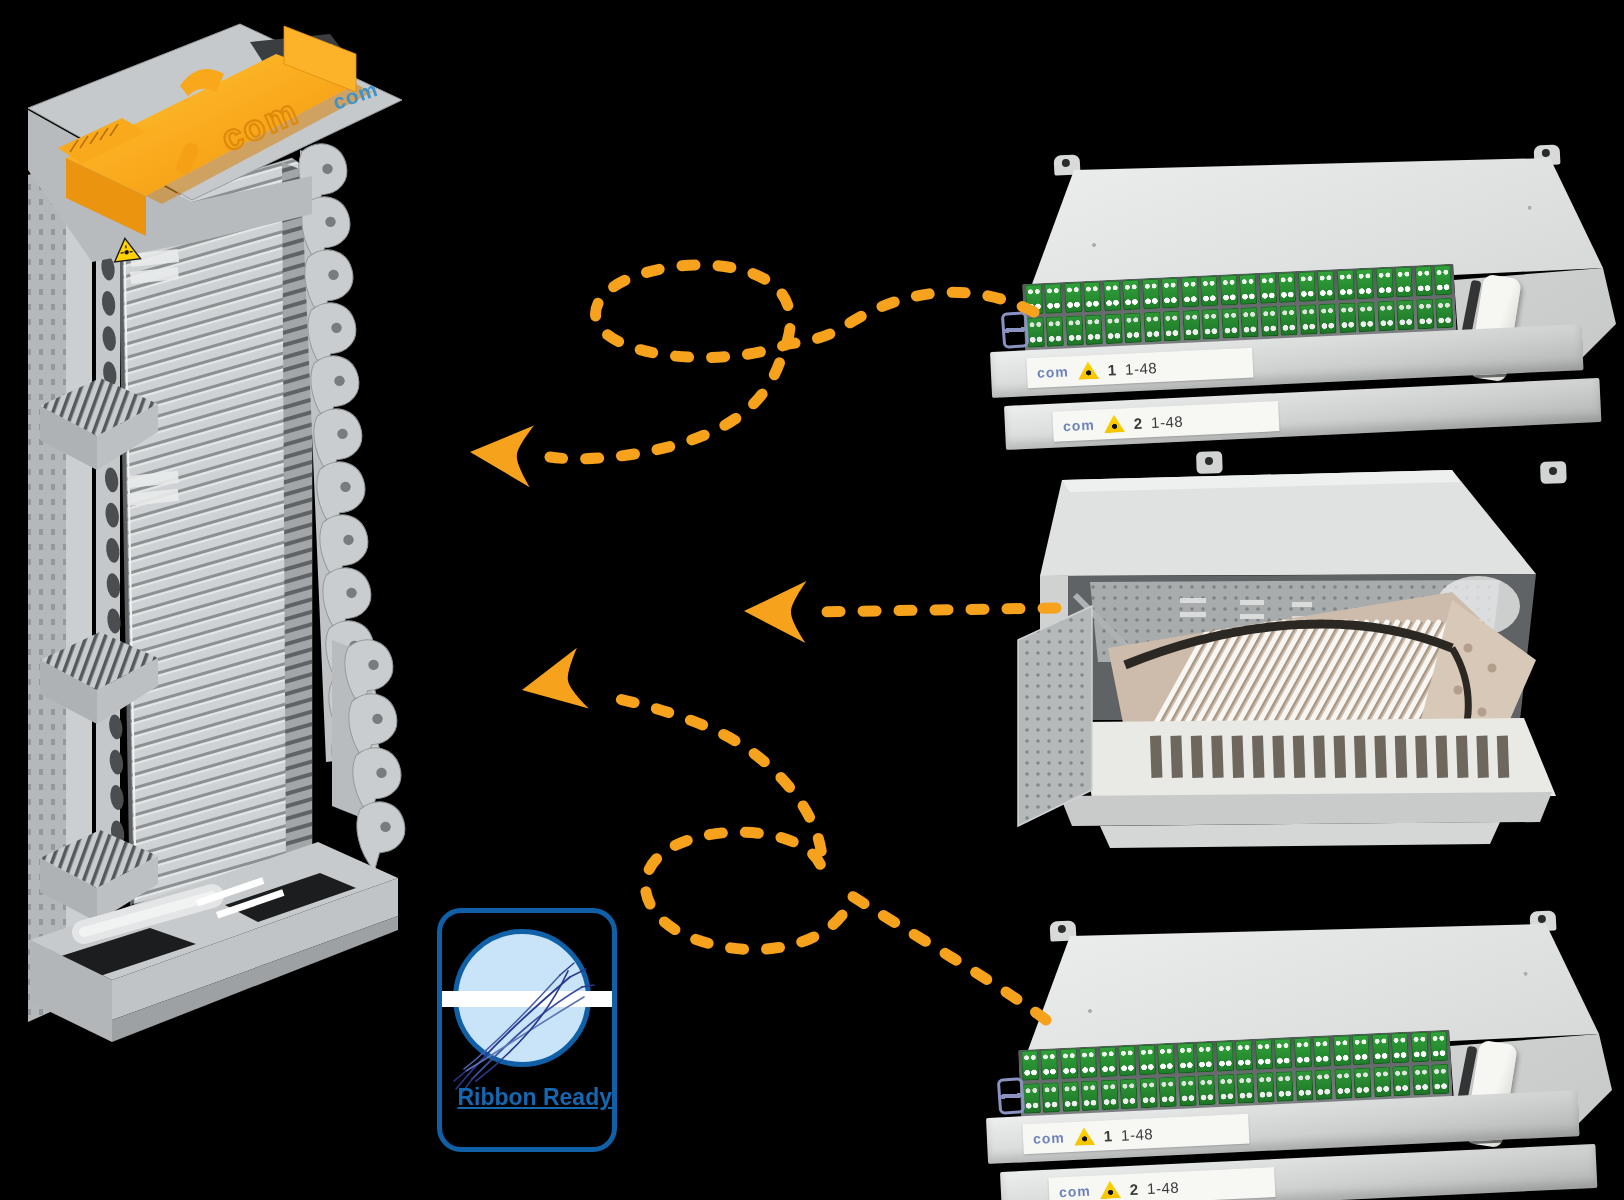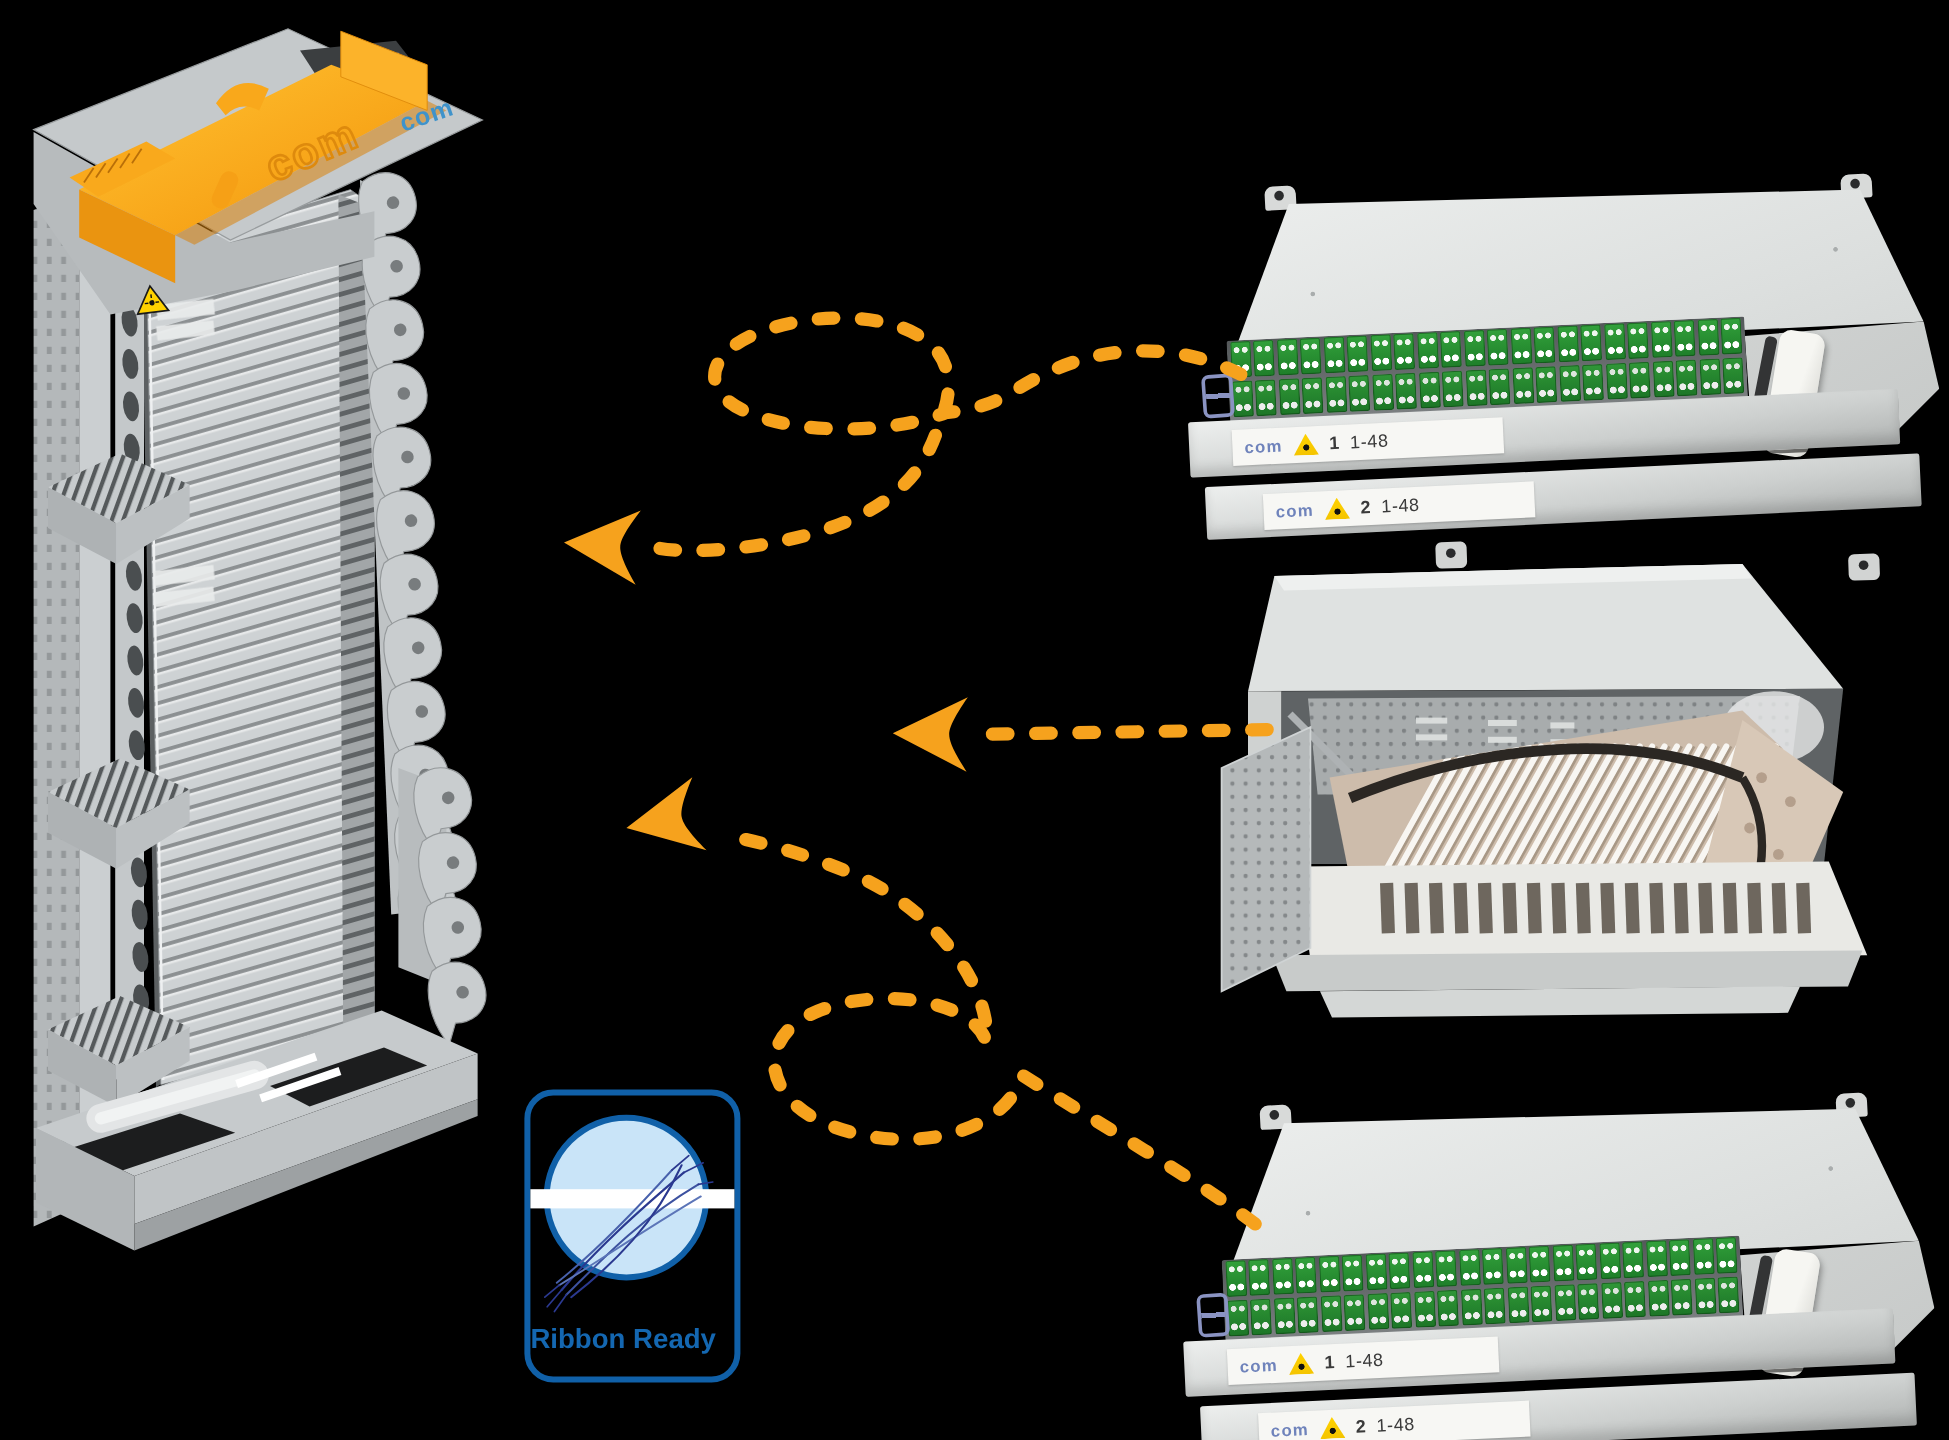--- a/index.html
+++ b/index.html
@@ -82,22 +82,22 @@
     background:linear-gradient(transparent 43%,#8a93c2 43%,#8a93c2 57%,transparent 57%);}
 
   
   .badge{position:absolute;left:437px;top:908px;width:170px;height:234px;z-index:3;
     border:5px solid var(--badge-blue);border-radius:24px;}
   .badge-circle{position:absolute;left:11px;top:16px;width:138px;height:138px;
     border-radius:50%;background:var(--badge-fill);border:5px solid var(--badge-blue);
     box-sizing:border-box;}
   .badge-stripe{position:absolute;left:0px;top:78px;width:170px;height:16px;background:#ffffff;}
   .badge-fibers{position:absolute;left:0;top:0;}
-  .badge-label{position:absolute;left:0;right:0;top:189px;text-align:left;
-    font-size:23px;font-weight:bold;color:var(--badge-text);}
+  .badge-label{position:absolute;left:0;right:0;top:171px;text-align:right;
+    font-size:23px;font-weight:bold;color:var(--badge-text);text-decoration:underline;}
 </style>
 </head>
 <body>
 
 <svg class="scene-svg" width="1624" height="1200" viewBox="0 0 1624 1200">
   <defs>
     <linearGradient id="gradY" x1="0" y1="0" x2="1" y2="1">
       <stop offset="0" stop-color="#FFC433"></stop>
         <stop offset=".55" stop-color="#F9A91C"></stop>
       <stop offset="1" stop-color="#F09308"></stop>

